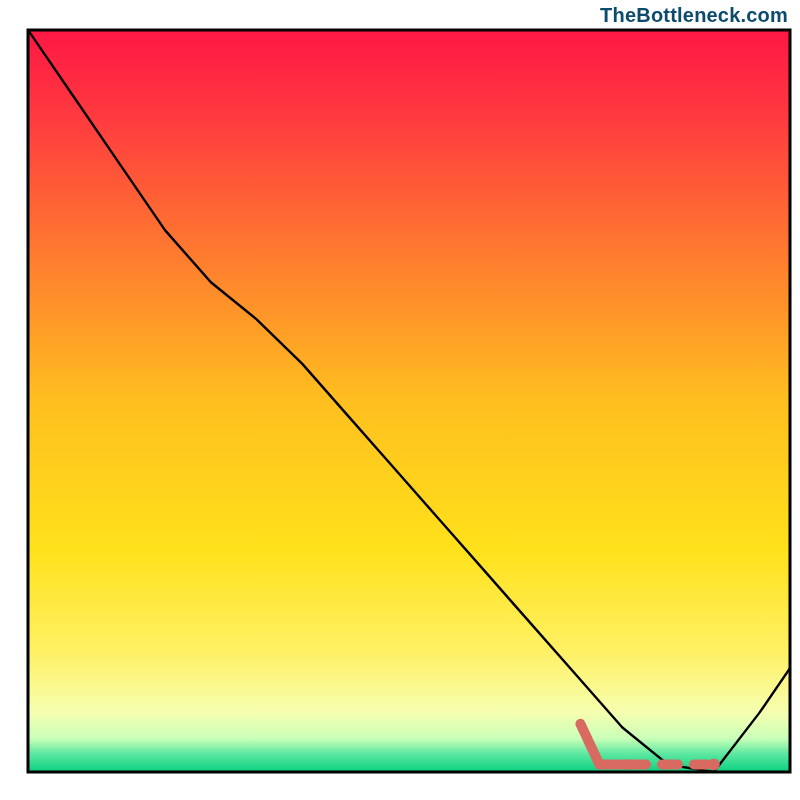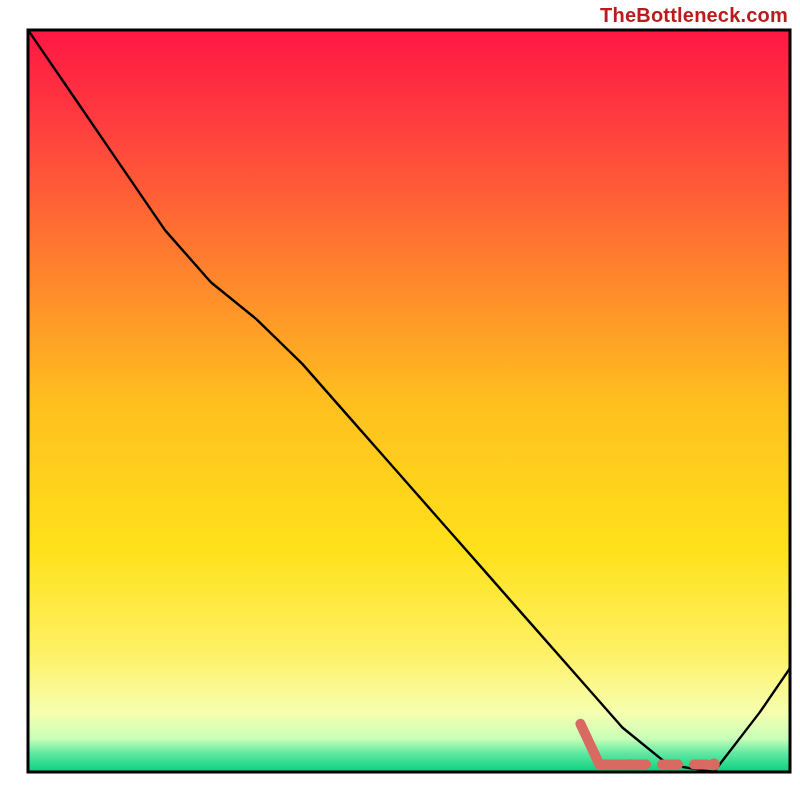--- a/index.html
+++ b/index.html
@@ -15,21 +15,21 @@
     width: 800px;
     height: 800px;
   }
   .attribution {
     position: absolute;
     top: 4px;
     right: 12px;
     font-family: Arial, Helvetica, sans-serif;
     font-size: 20px;
     font-weight: bold;
-    color: #b91c1c;
+    color: #0c4a6e;
     letter-spacing: 0.2px;
   }
   svg {
     display: block;
   }
 </style>
 </head>
 <body>
 <div class="wrap">
 

